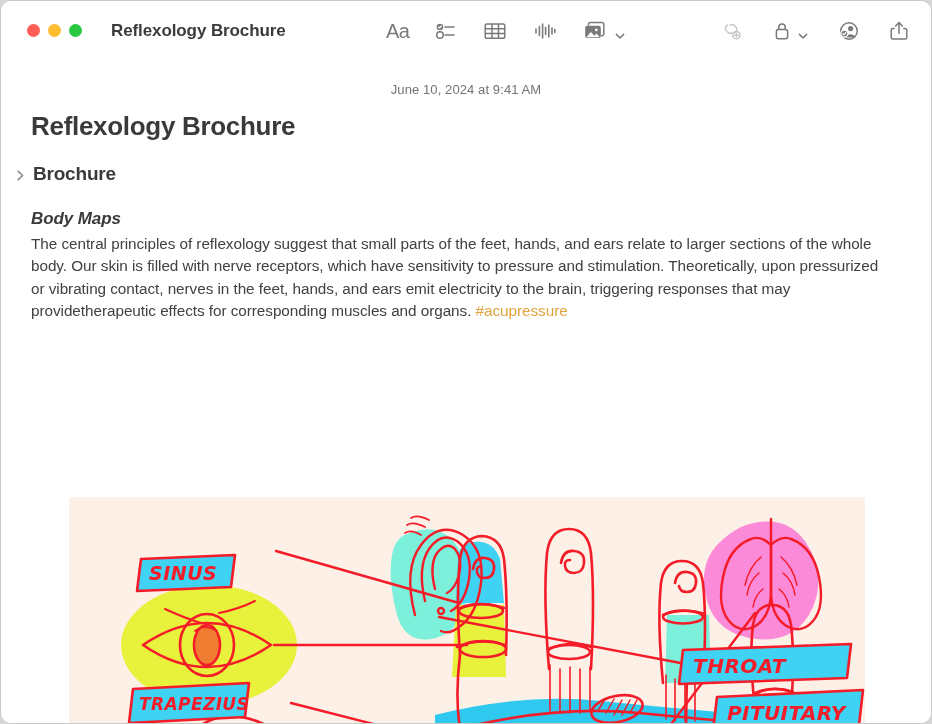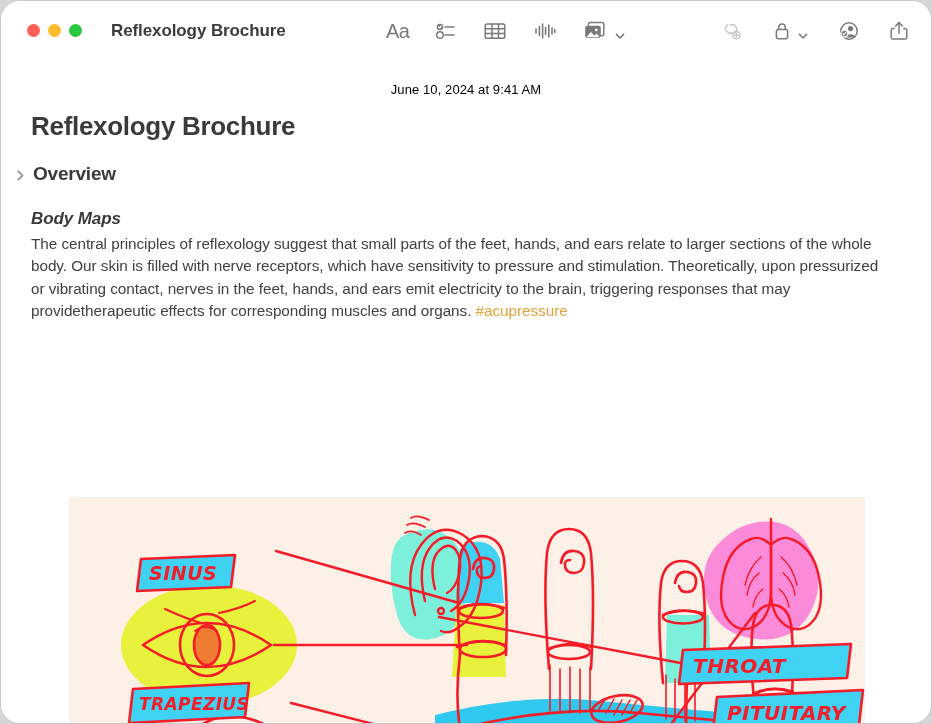--- a/index.html
+++ b/index.html
@@ -9,21 +9,21 @@
   }
   body {
     font-family: "Liberation Sans", sans-serif;
     -webkit-font-smoothing: antialiased;
   }
   #window {
     position: relative;
     width: 932px;
     height: 724px;
     background: #ffffff;
-    border-radius: 20px;
+    border-radius: 11px;
     overflow: hidden;
     box-sizing: border-box;
     border: 1px solid #c9c9c9;
   }
 
   
   .titlebar {
     position: relative;
     height: 59px;
     background: #ffffff;
@@ -92,21 +92,21 @@
   
   .doc {
     position: relative;
     height: 665px;
     background: #ffffff;
     overflow: hidden;
   }
   .doc-date {
     text-align: center;
     font-size: 13px;
-    color: #000000;
+    color: #737373;
     padding-top: 22px;
     letter-spacing: 0.1px;
   }
   .doc-title {
     margin: 14px 0 0 30px;
     font-size: 26px;
     font-weight: bold;
     color: #3a3a3a;
     letter-spacing: -0.3px;
   }
@@ -295,21 +295,21 @@
     <div class="doc-date">June 10, 2024 at 9:41 AM</div>
 
     <div class="doc-title">Reflexology Brochure</div>
 
     <div class="section-head">
       <span class="chevron">
         <svg width="13" height="13" viewBox="0 0 13 13" fill="none" stroke="currentColor" stroke-width="1.7" stroke-linecap="round" stroke-linejoin="round">
           <path d="M4.2 2.4 L8.6 6.5 L4.2 10.6"></path>
         </svg>
       </span>
-      <span class="section-label">Overview</span>
+      <span class="section-label">Brochure</span>
     </div>
 
 
     <div class="subhead">Body Maps</div>
 
     <div class="body-text"><span>The central principles of reflexology suggest that small parts of the feet, hands, and ears relate to larger sections of the whole body. Our skin is filled with nerve receptors, which have sensitivity to pressure and stimulation. Theoretically, upon pressurized or vibrating contact, nerves in the feet, hands, and ears emit electricity to the brain, triggering responses that may providetherapeutic effects for corresponding muscles and organs. </span><span class="hashtag">#acupressure</span></div>
 
     <div class="art-wrap">
       <svg width="796" height="288" viewBox="0 0 796 288">
         <rect x="0" y="0" width="796" height="288" fill="#fdf0e7"></rect>

